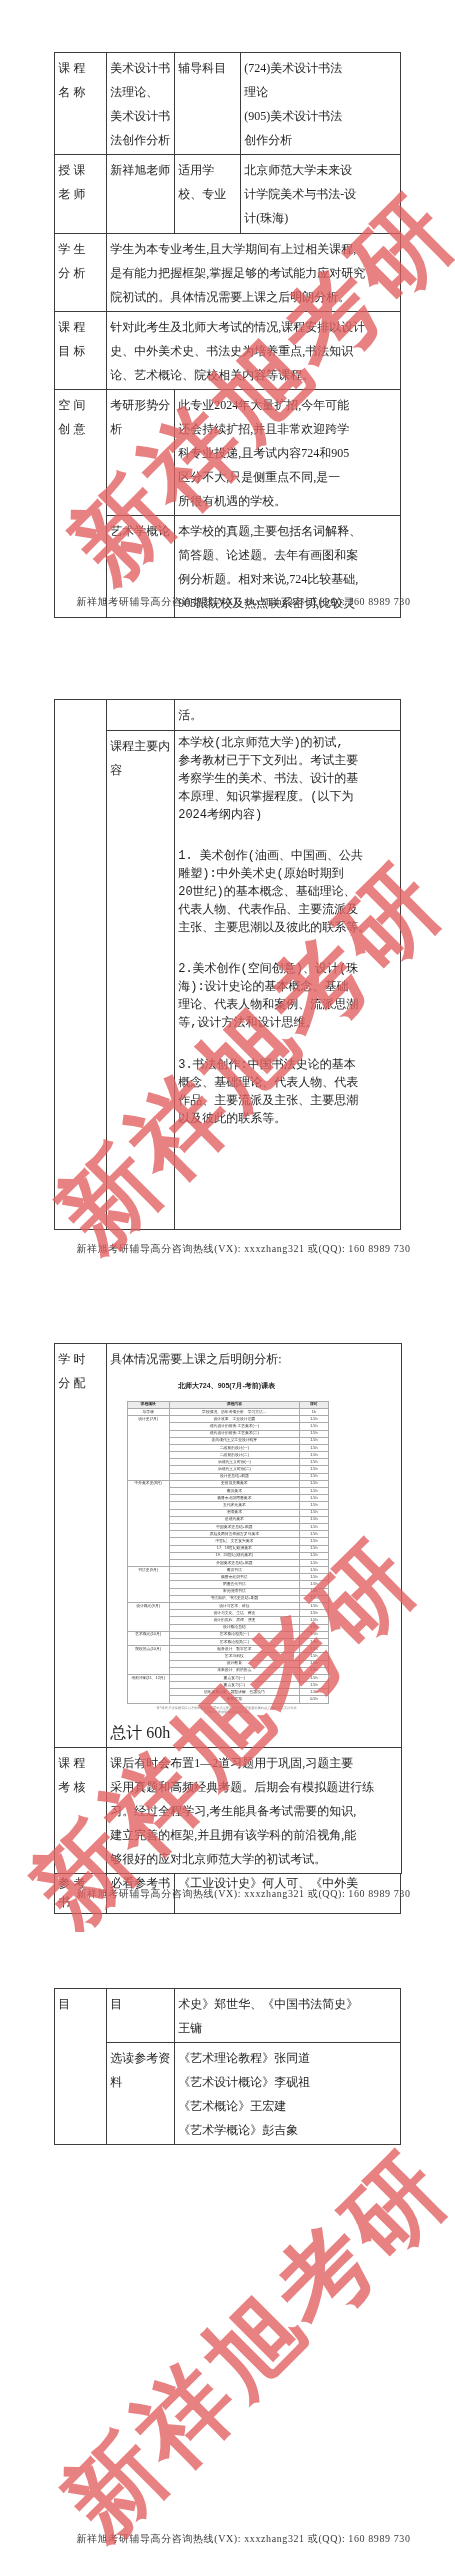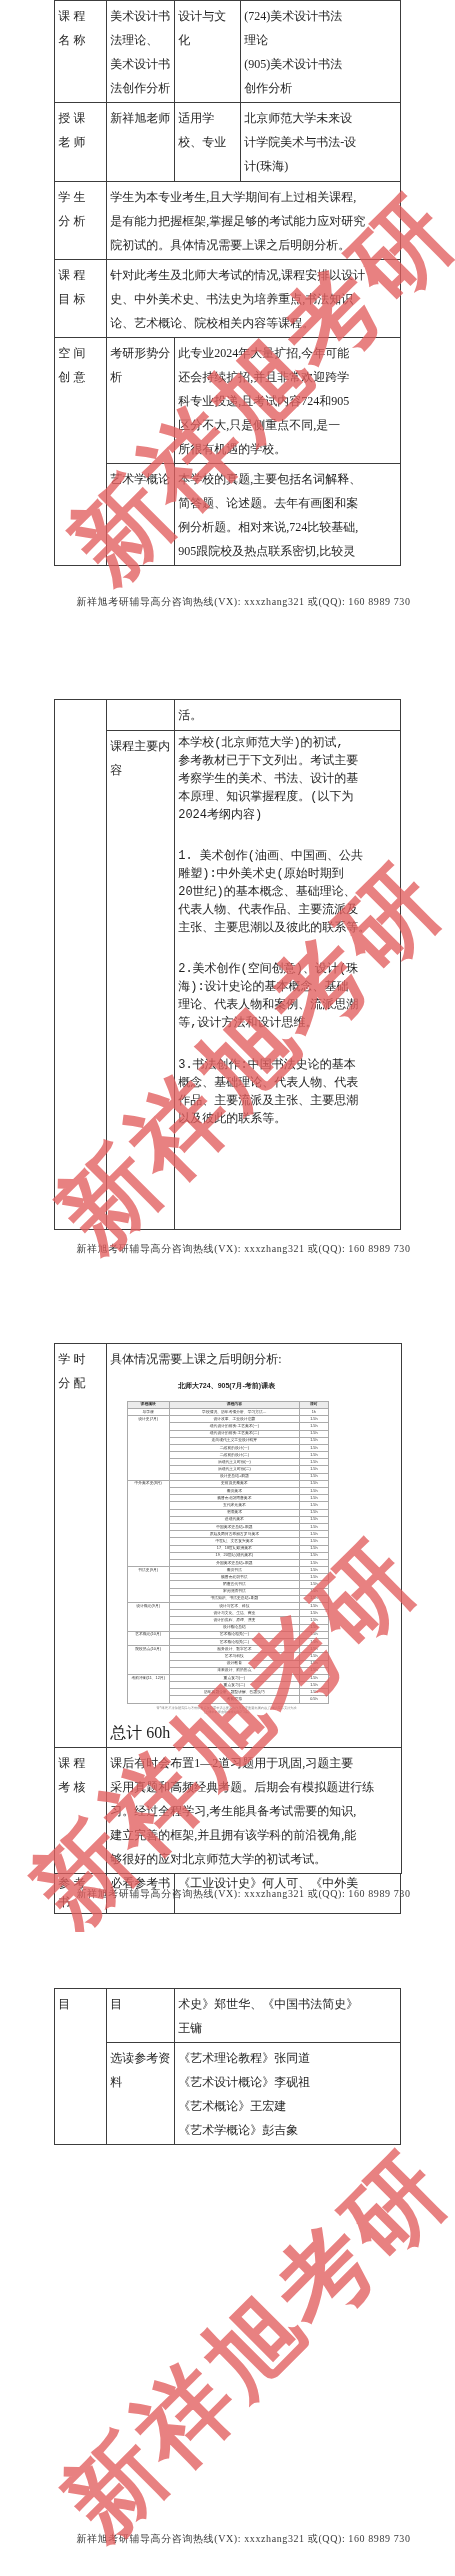--- a/index.html
+++ b/index.html
@@ -31,33 +31,33 @@
   .p2para{margin:0 0 23.4px 0;white-space:pre-line;line-height:18px;font-family:Liberation Mono, monospace;}
   .p2para:last-child{margin-bottom:12px;}
   .thin td{line-height:19px;padding:0.6px 3.2px;}
   .bookline{line-height:24px;}
 </style>
 </head>
 <body>
 
 <div class="page">
   <div class="wm" style="left:89px;top:500px;">新祥旭考研</div>
-  <table class="doc-table" style="border-radius:19px;">
+  <table class="doc-table" style="margin-top:52px;border-radius:19px;">
     <colgroup>
         <col style="width:52px">
         <col style="width:68px">
         <col style="width:66px">
         <col style="width:160px">
       </colgroup>
     <tbody>
         <tr>
       <td class="lbl" style="height:96px">课程名称</td>
       <td class="pre">美术设计书法理论、
 美术设计书法创作分析</td>
-      <td>设计与文化</td>
+      <td>辅导科目</td>
       <td class="pre">(724)美术设计书法
 理论
 (905)美术设计书法
 创作分析</td>
     </tr>
     <tr>
       <td class="lbl" style="height:73px">授课老师</td>
       <td>新祥旭老师</td>
       <td>适用学校、专业</td>
       <td class="pre">北京师范大学未来设

